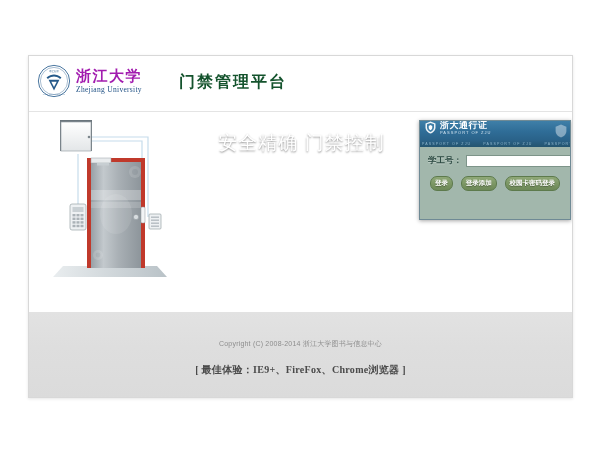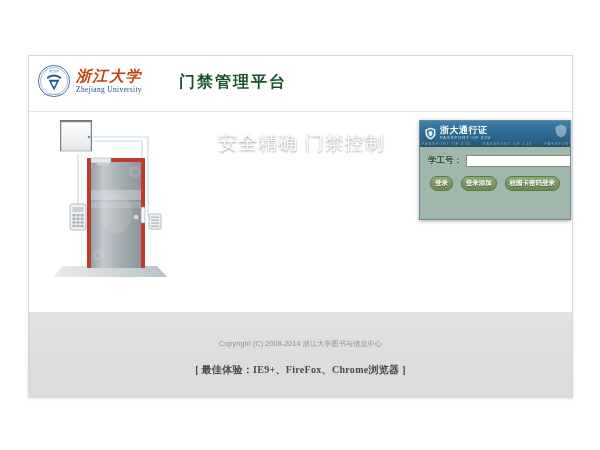--- a/index.html
+++ b/index.html
@@ -55,22 +55,21 @@
     display: flex;
     flex-direction: column;
     justify-content: center;
     line-height: 1;
   }
 
   #logo-cn {
     font-family: "Liberation Serif", "DejaVu Serif", serif;
     font-size: 15px;
     font-weight: bold;
-    font-style: italic;
-    color: #c2410c;
+    color: #a21caf;
     letter-spacing: 1.5px;
     white-space: nowrap;
   }
 
   #logo-en {
     font-family: "Liberation Serif", "DejaVu Serif", serif;
     font-size: 7.5px;
     color: #1d4f83;
     letter-spacing: 0.3px;
     margin-top: 2px;
@@ -184,21 +183,21 @@
     background:
       radial-gradient(circle at 50% 72%, rgba(255,255,255,0.22) 0 26%, rgba(255,255,255,0) 27%),
       linear-gradient(180deg, #a8bcb1 0%, #9cb3a8 55%, #93ac a2 100%);
     background-color: #a2b7ac;
   }
   #login-header {
     position: relative;
     height: 19px;
     background: linear-gradient(180deg, #3f7fa8 0%, #2f6d97 55%, #2a6289 100%);
     display: flex;
-    align-items: flex-end;
+    align-items: flex-start;
     padding-left: 5px;
     box-sizing: border-box;
   }
   #passport-shield {
     width: 11px;
     height: 13px;
     flex: 0 0 11px;
   }
   #passport-titles {
     margin-left: 4px;

